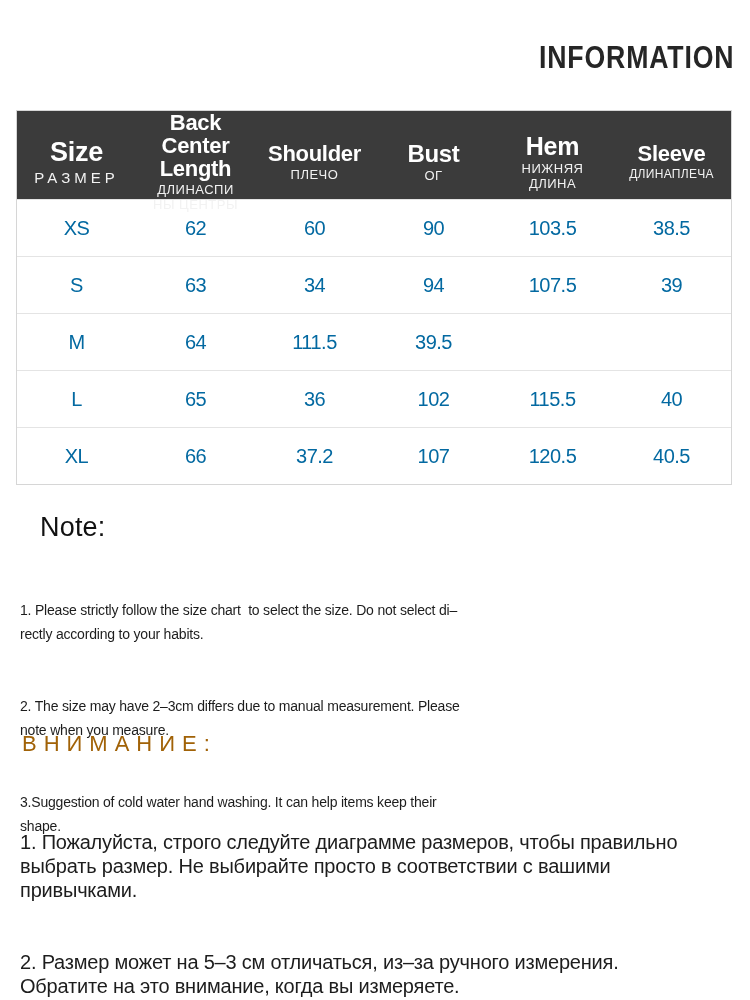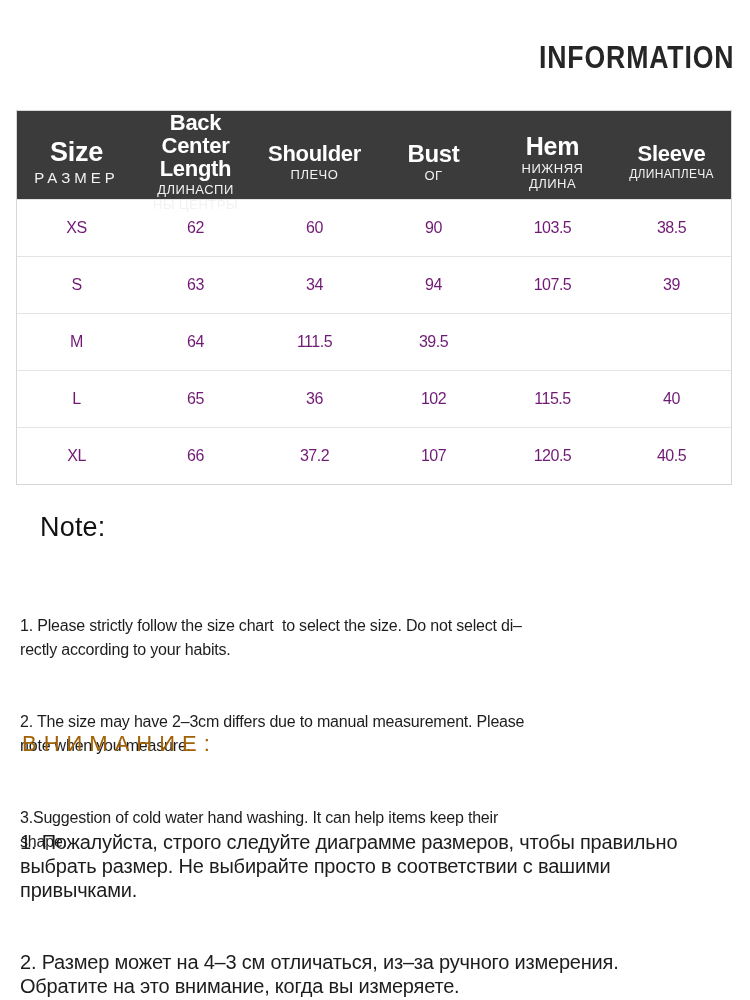--- a/index.html
+++ b/index.html
@@ -80,42 +80,42 @@
   .trow {
     display: grid;
     grid-template-columns: repeat(6, 1fr);
     height: 56px;
     align-items: center;
     border-top: 1px solid #e4e4e4;
   }
   .trow:first-of-type { border-top: none; }
   .td {
     text-align: center;
-    font-size: 16px;
-    color: #701a75;
+    font-size: 20px;
+    color: #0369a1;
     letter-spacing: -0.5px;
   }
 
   
   .note-heading {
     position: absolute;
     top: 512px;
     left: 20px;
     font-size: 27px;
     font-weight: 500;
     color: #111111;
     letter-spacing: 0.2px;
     margin-left: 20px;
   }
   .notes-en {
     position: absolute;
-    top: 566px;
+    top: 550px;
     left: 20px;
     width: 722px;
-    font-size: 16px;
+    font-size: 14px;
     line-height: 24px;
     color: #1d1d1d;
     letter-spacing: -0.2px;
     white-space: pre-wrap;
   }
   .warn-heading {
     position: absolute;
     top: 731px;
     left: 22px;
     font-size: 22px;
@@ -232,18 +232,18 @@
     <p class="note-item">3.Suggestion of cold water hand washing. It can help items keep their
 shape.</p>
   </div>
 
   <div class="warn-heading">ВНИМАНИЕ:</div>
 
   <div class="notes-ru">
     <p class="note-item">1. Пожалуйста, строго следуйте диаграмме размеров, чтобы правильно
 выбрать размер. Не выбирайте просто в соответствии с вашими
 привычками.</p>
-    <p class="note-item">2. Размер может на 4–3 см отличаться, из–за ручного измерения.
+    <p class="note-item">2. Размер может на 5–3 см отличаться, из–за ручного измерения.
 Обратите на это внимание, когда вы измеряете.</p>
     
   </div>
 
 </div>
 
 </body></html>

